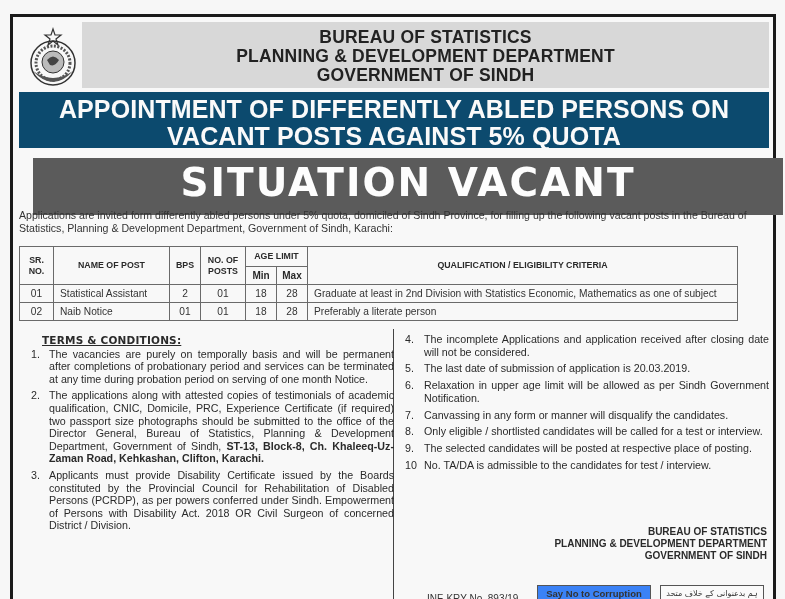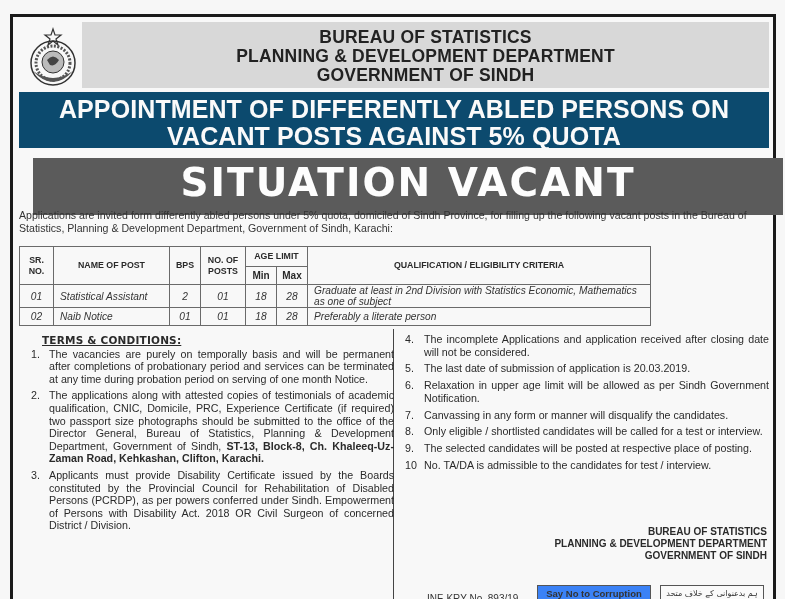--- a/index.html
+++ b/index.html
@@ -34,29 +34,29 @@
   .gray-band div {
     font-family: "DejaVu Sans", sans-serif; font-weight: bold; font-size: 39px;
     line-height: 49px; letter-spacing: 2px;
   }
   .intro {
     position: absolute; left: 6px; top: 192px; width: 752px;
     font-size: 10.6px; line-height: 12.5px; color: #333;
   }
 
   table.posts {
-    position: absolute; left: 6px; top: 229px; width: 632px;
+    position: absolute; left: 6px; top: 229px; width: 719px;
     border-collapse: collapse; font-size: 10.2px; color: #333;
   }
   table.posts td, table.posts th {
     border: 1px solid #6a6a6a; text-align: center; padding: 0 3px;
   }
   table.posts th { font-weight: bold; font-size: 8.8px; line-height: 11px; color: #2a2a2a; }
   table.posts th.sub { font-weight: bold; font-size: 10px; height: 18px; }
-  table.posts td { height: 18px; font-style: italic; }
+  table.posts td { height: 18px; }
   table.posts td.left { text-align: left; padding-left: 6px; }
 
   .terms-left {
     position: absolute; left: 6px; top: 317px; width: 375px;
     font-size: 10.7px; line-height: 12.6px; color: #2a2a2a;
   }
   .terms-title {
     font-family: "DejaVu Sans", sans-serif; font-weight: bold; font-size: 10.5px;
     text-decoration: underline; margin-left: 23px; margin-bottom: 1px; letter-spacing: 0.2px;
   }

